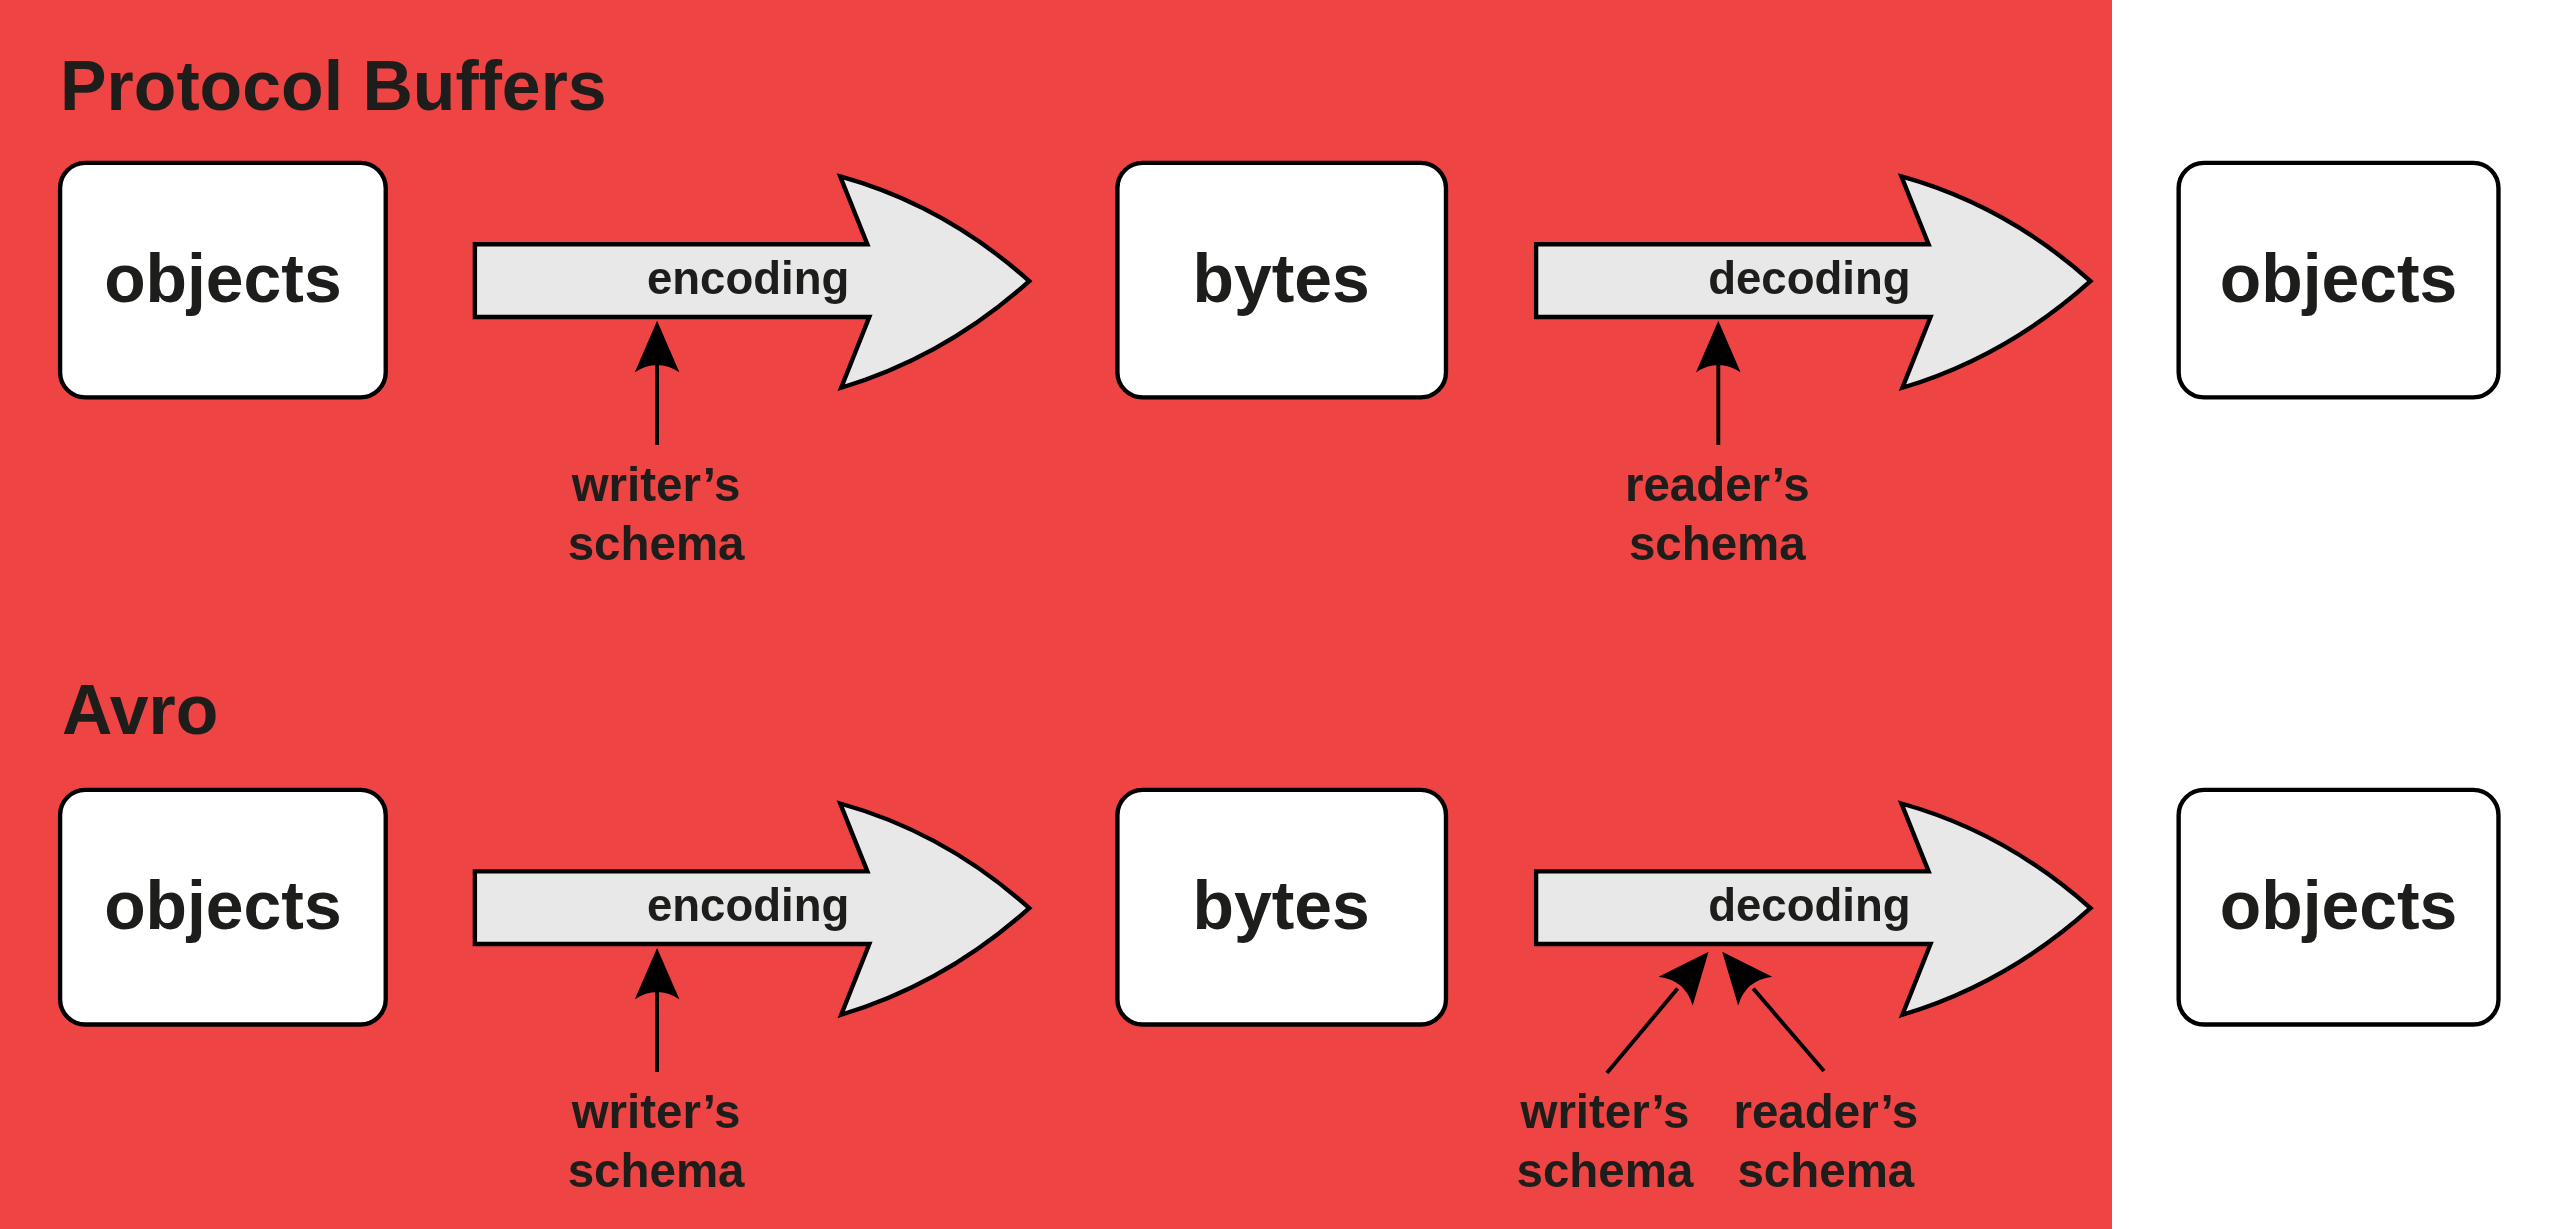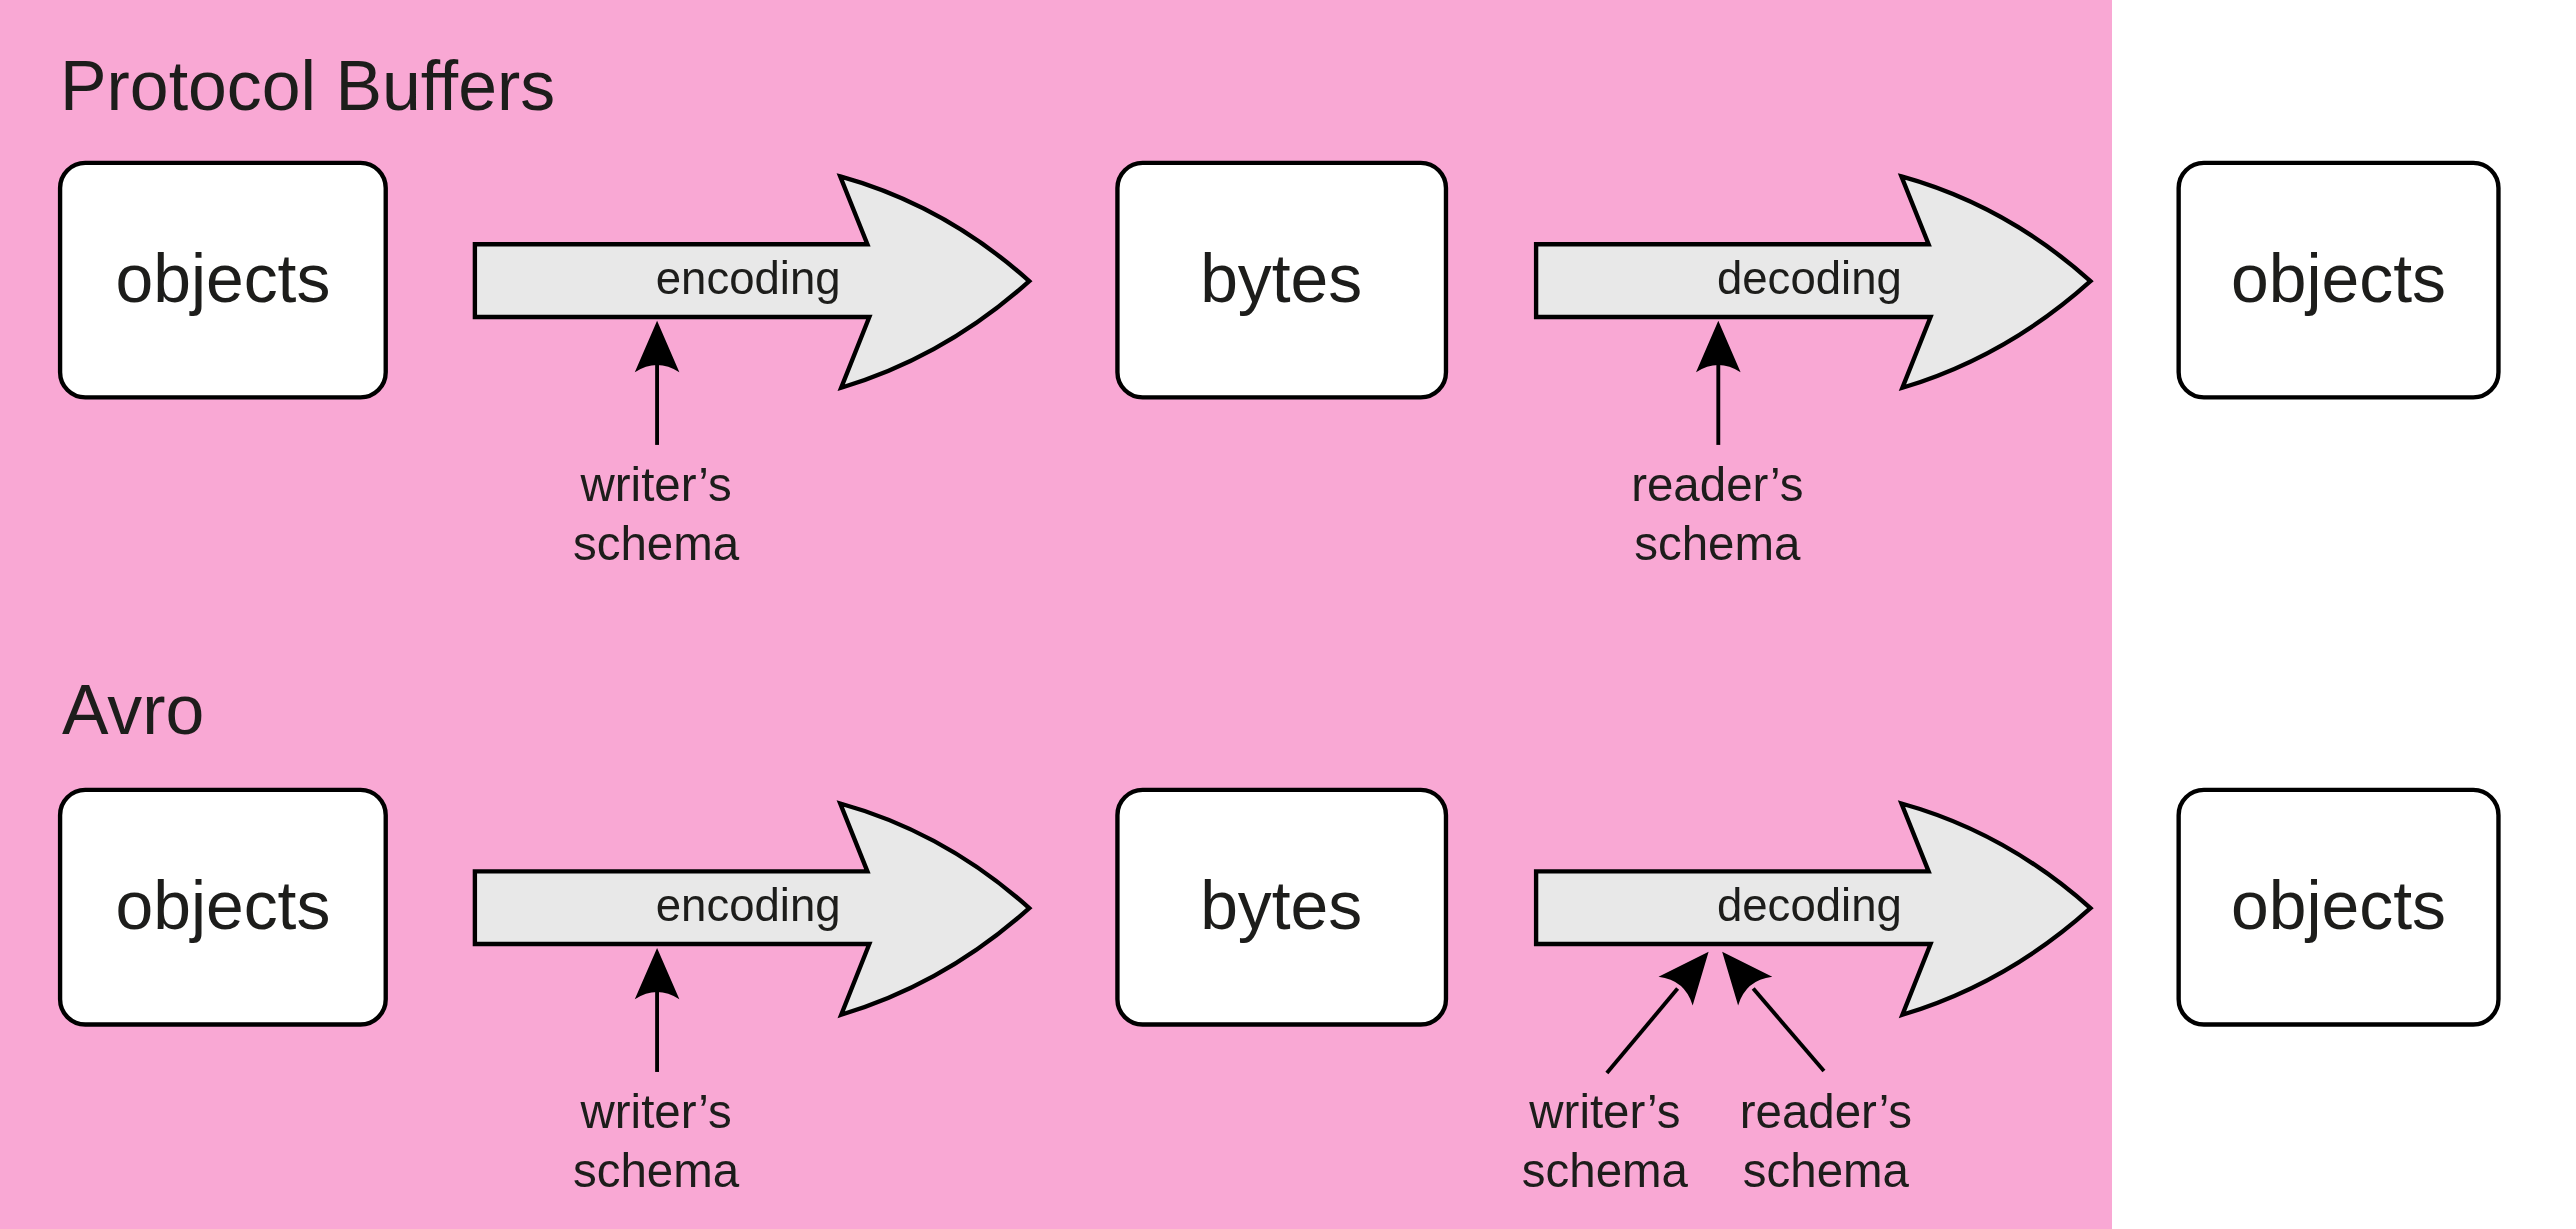--- a/index.html
+++ b/index.html
@@ -3,22 +3,23 @@
 <meta charset="utf-8">
 <style>
   html, body {
     margin: 0;
     padding: 0;
     background: #ffffff;
   }
   .canvas-wrap {
     width: 2112px;
     height: 1230px;
-    background: #f9a8d4;
+    background: #ef4444;
     position: relative;
+    font-weight: bold;
   }
   svg { display: block; }
 
   .title-text {
     font-family: "Liberation Sans", sans-serif;
     font-size: 72px;
     fill: #1d1d1b;
   }
   .box-shape {
     fill: #ffffff;

